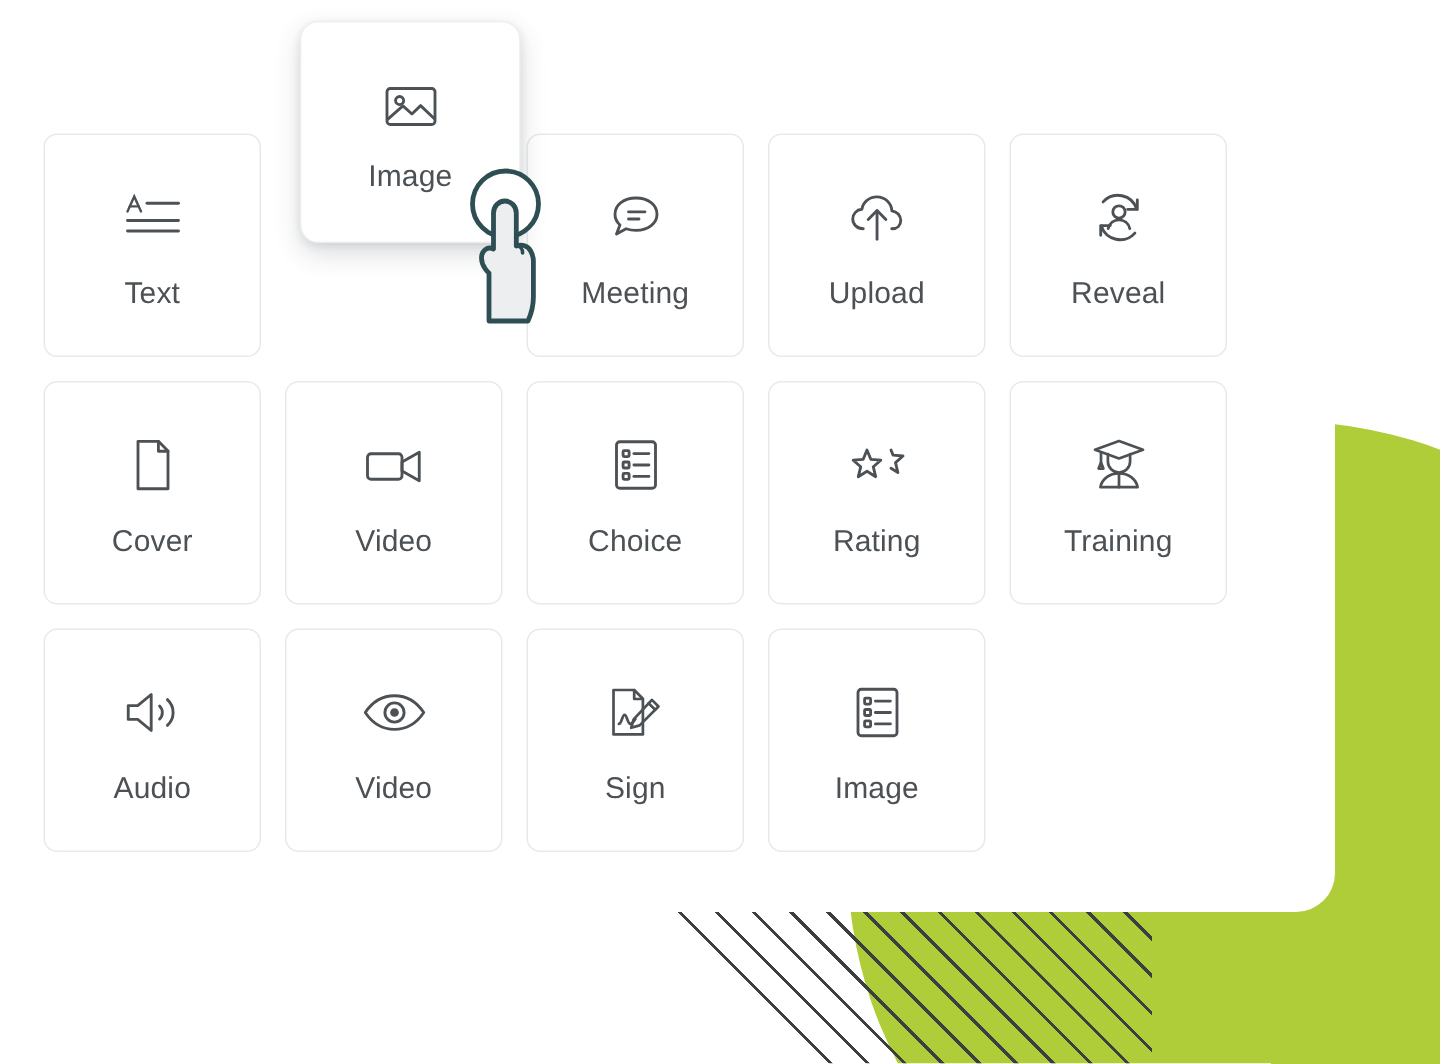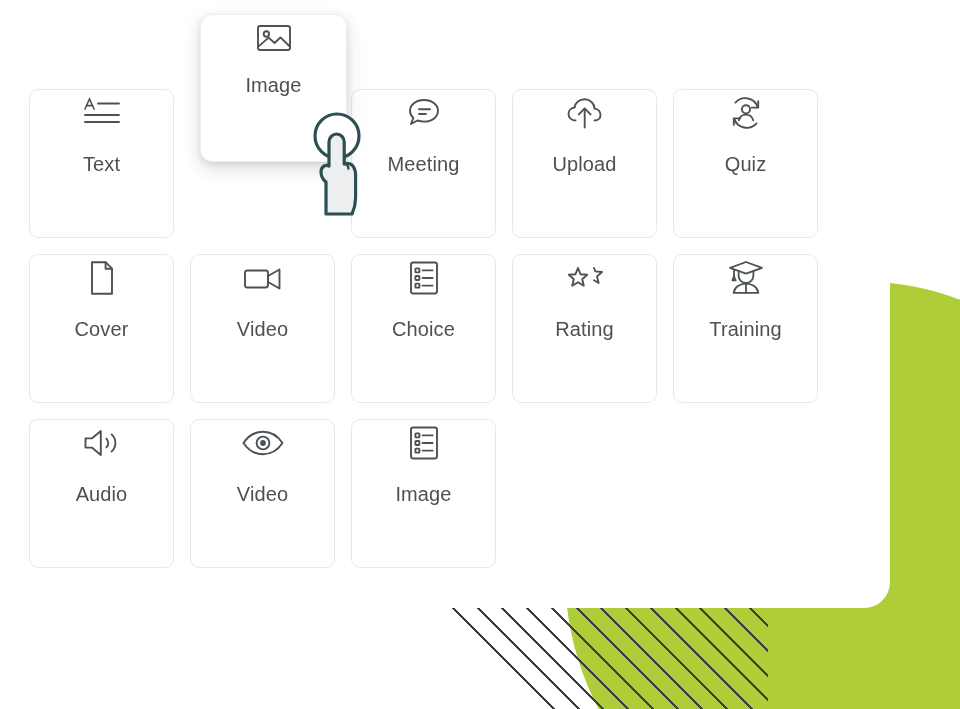--- a/index.html
+++ b/index.html
@@ -86,20 +86,21 @@
     gap: 16px;
   }
 
   .tile {
     background: #ffffff;
     border: 1px solid #e8e9ea;
     border-radius: 9px;
     display: flex;
     flex-direction: column;
     align-items: center;
+    justify-content: center;
     position: relative;
   }
 
   .tile .tile-icon {
     width: 46px;
     height: 46px;
     display: flex;
     align-items: center;
     justify-content: center;
     color: #4c5155;
@@ -197,21 +198,21 @@
       <span class="tile-icon">
         <svg width="38" height="38" viewBox="0 0 38 38" fill="none" stroke="currentColor" stroke-width="1.9" stroke-linecap="round" stroke-linejoin="round">
           <path d="M30.8 13.4 A13.2 13.2 0 0 0 8.4 8.6"></path>
           <path d="M7.2 24.6 A13.2 13.2 0 0 0 29.6 29.4"></path>
           <path d="M31.2 7.2 L31.2 13.6 L24.8 13.6"></path>
           <path d="M6.8 30.8 L6.8 24.4 L13.2 24.4"></path>
           <circle cx="19" cy="15.3" r="4.1"></circle>
           <path d="M11.8 26.4 C12.7 22.7 15.6 20.6 19 20.6 C22.4 20.6 25.3 22.7 26.2 26.4"></path>
         </svg>
       </span>
-      <span class="tile-label">Quiz</span>
+      <span class="tile-label">Reveal</span>
     </div>
 
     <div class="tile">
       <span class="tile-icon">
         <svg width="32" height="38" viewBox="0 0 32 38" fill="none" stroke="currentColor" stroke-width="1.9" stroke-linejoin="round" stroke-linecap="round">
           <path d="M6 3.2 H19.6 L26 9.6 V34.8 H6 Z"></path>
           <path d="M19.6 3.2 V9.8 H26"></path>
         </svg>
       </span>
       <span class="tile-label">Cover</span>
@@ -281,20 +282,32 @@
       <span class="tile-icon">
         <svg width="44" height="28" viewBox="0 0 44 28" fill="none" stroke="currentColor" stroke-width="1.9" stroke-linejoin="round" stroke-linecap="round">
           <path d="M2.5 14 C7.5 6.5 14.4 2.8 22 2.8 C29.6 2.8 36.5 6.5 41.5 14 C36.5 21.5 29.6 25.2 22 25.2 C14.4 25.2 7.5 21.5 2.5 14 Z"></path>
           <circle cx="22" cy="14" r="6.4"></circle>
           <circle cx="22" cy="14" r="2.9" fill="currentColor" stroke="none"></circle>
         </svg>
       </span>
       <span class="tile-label">Video</span>
     </div>
 
+    <div class="tile">
+      <span class="tile-icon">
+        <svg width="40" height="38" viewBox="0 0 40 38" fill="none" stroke="currentColor" stroke-width="1.8" stroke-linejoin="round" stroke-linecap="round">
+          <path d="M5 4 H18.8 L24.6 9.8 V33.6 H5 Z"></path>
+          <path d="M18.8 4 V10 H24.6"></path>
+          <path d="M8.6 26.6 C10.4 26.6 10.8 20.6 12.4 20.6 C14 20.6 14.4 26.6 16.2 26.6 C17.6 26.6 18.4 24.6 19.6 23.4"></path>
+          <path d="M30.6 10.6 L35 15 L22.4 27.6 L16.8 29.2 L18.4 23.6 Z"></path>
+          <path d="M28.4 12.8 L32.8 17.2"></path>
+        </svg>
+      </span>
+      <span class="tile-label">Sign</span>
+    </div>
 
     <div class="tile">
       <span class="tile-icon">
         <svg width="36" height="38" viewBox="0 0 36 38" fill="none" stroke="currentColor" stroke-width="1.9" stroke-linejoin="round" stroke-linecap="round">
           <rect x="5" y="3.5" width="26" height="31" rx="2.2"></rect>
           <rect x="9.4" y="9.4" width="4" height="4" rx="0.7"></rect>
           <rect x="9.4" y="17" width="4" height="4" rx="0.7"></rect>
           <rect x="9.4" y="24.6" width="4" height="4" rx="0.7"></rect>
           <path d="M16.6 11.4 H26.6"></path>
           <path d="M16.6 19 H26.6"></path>

